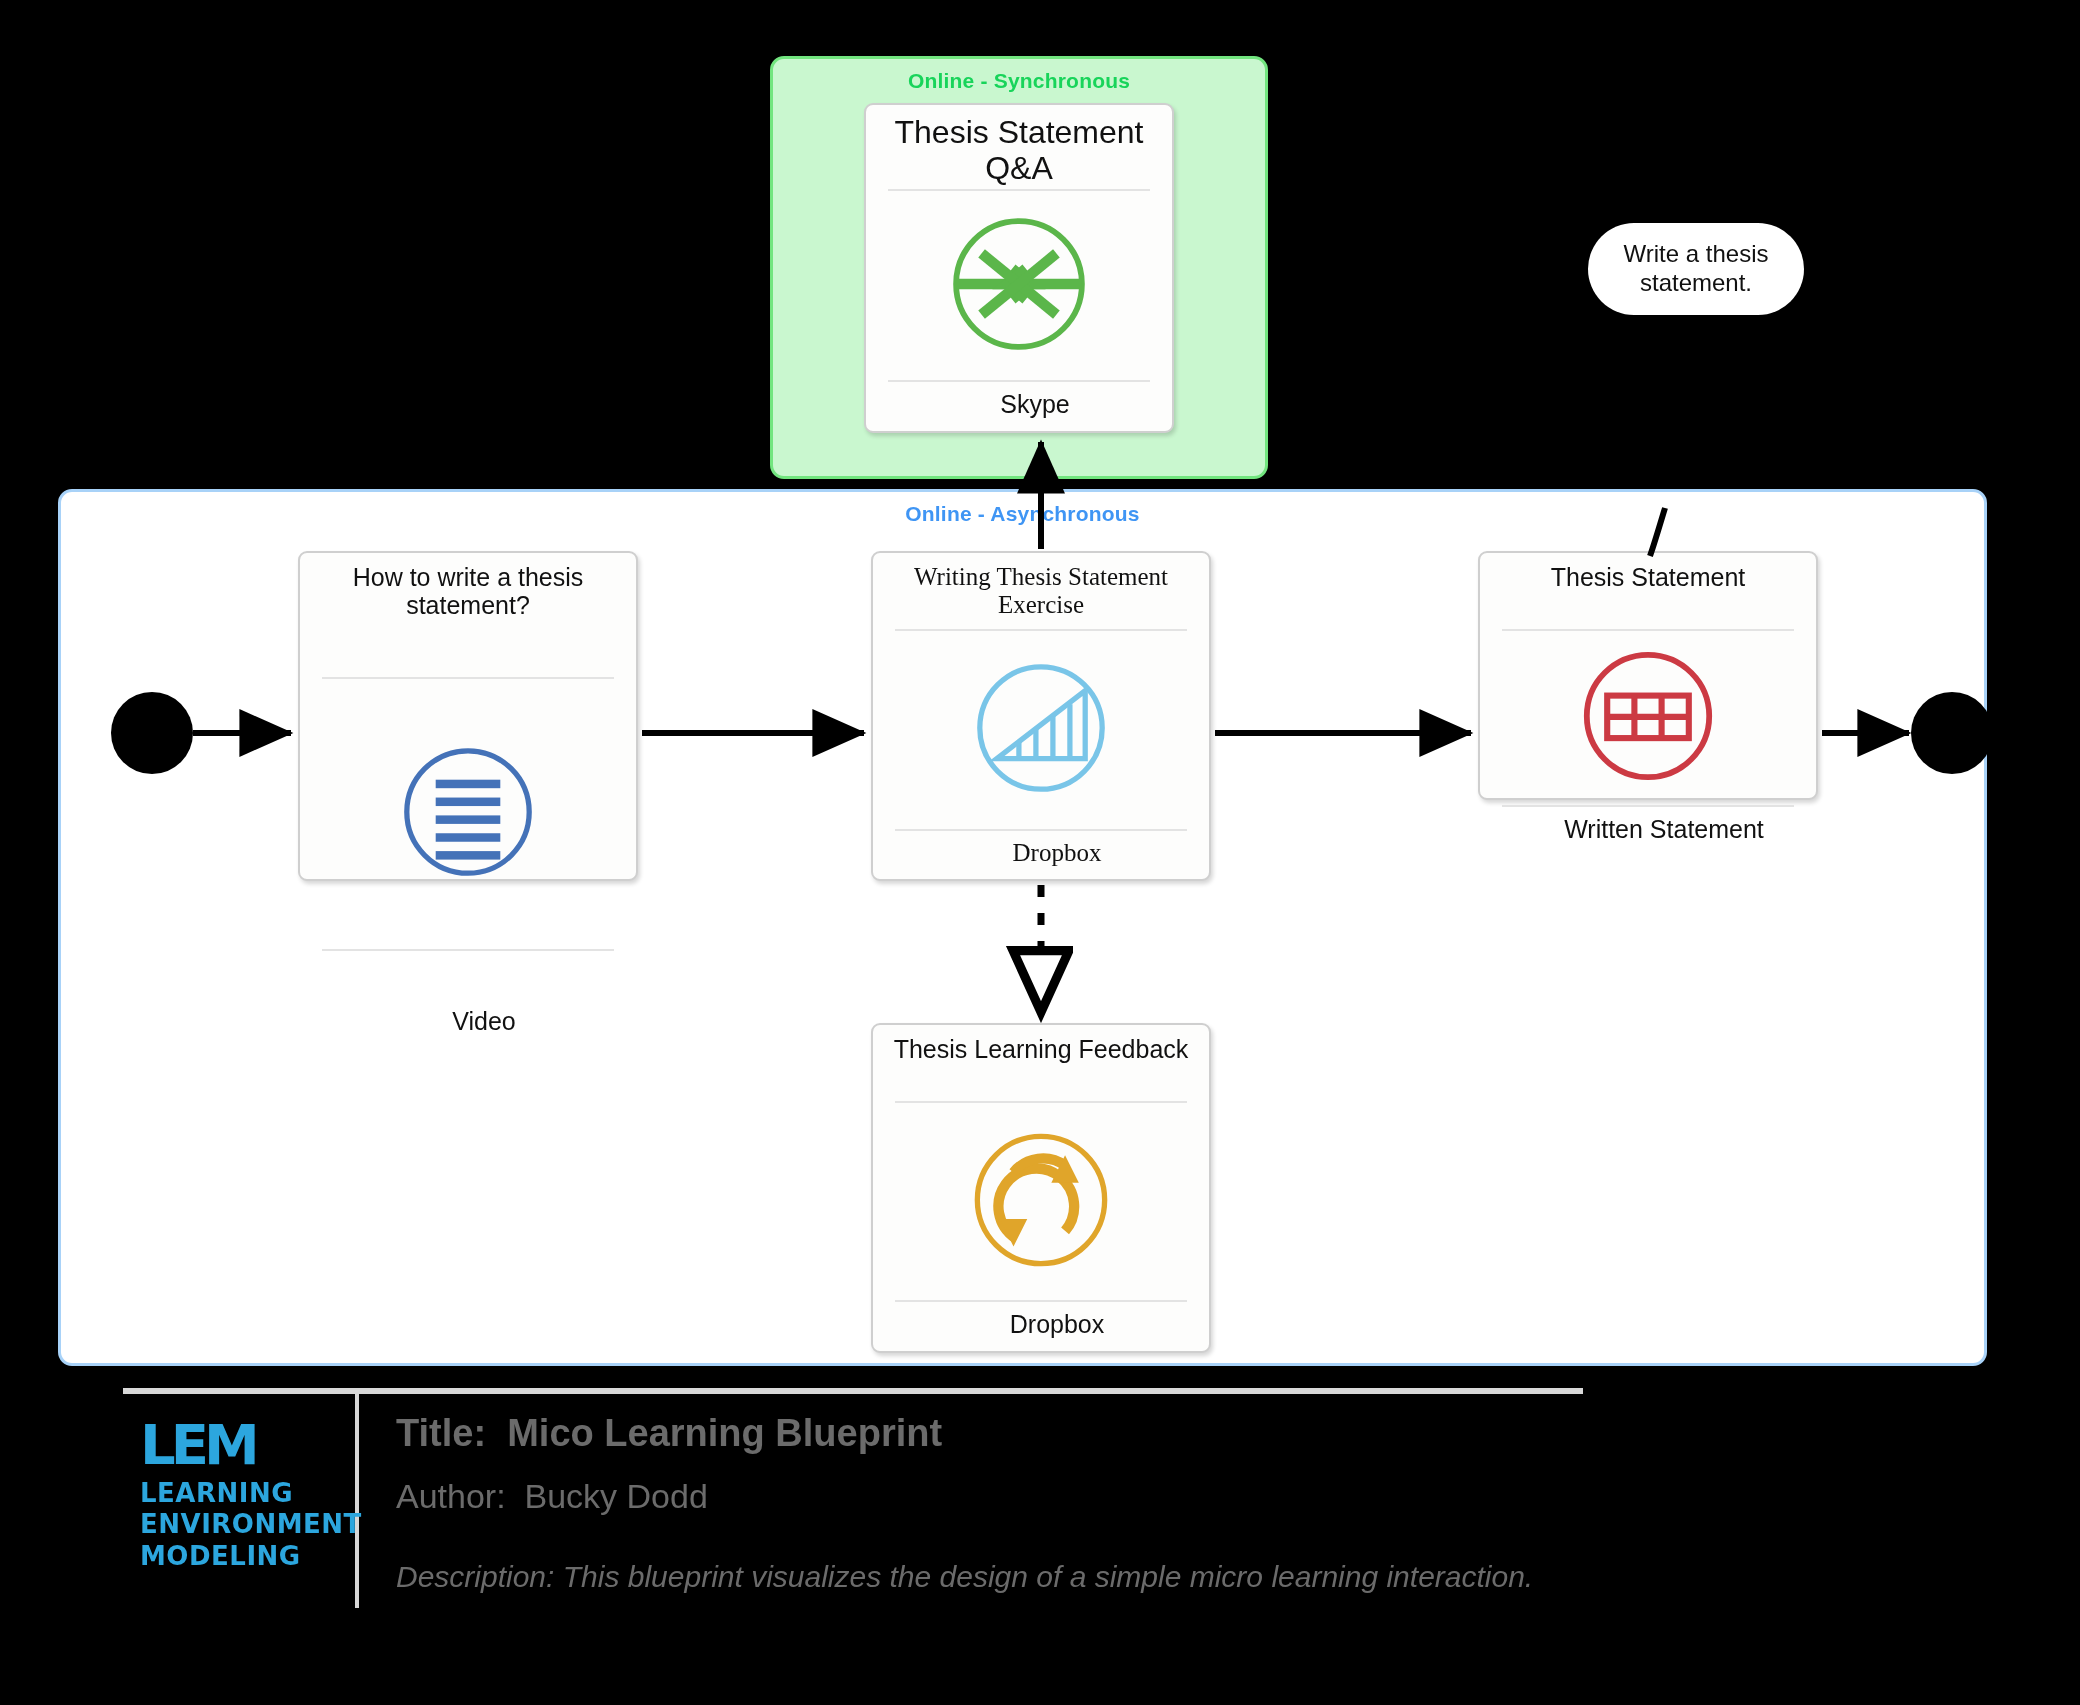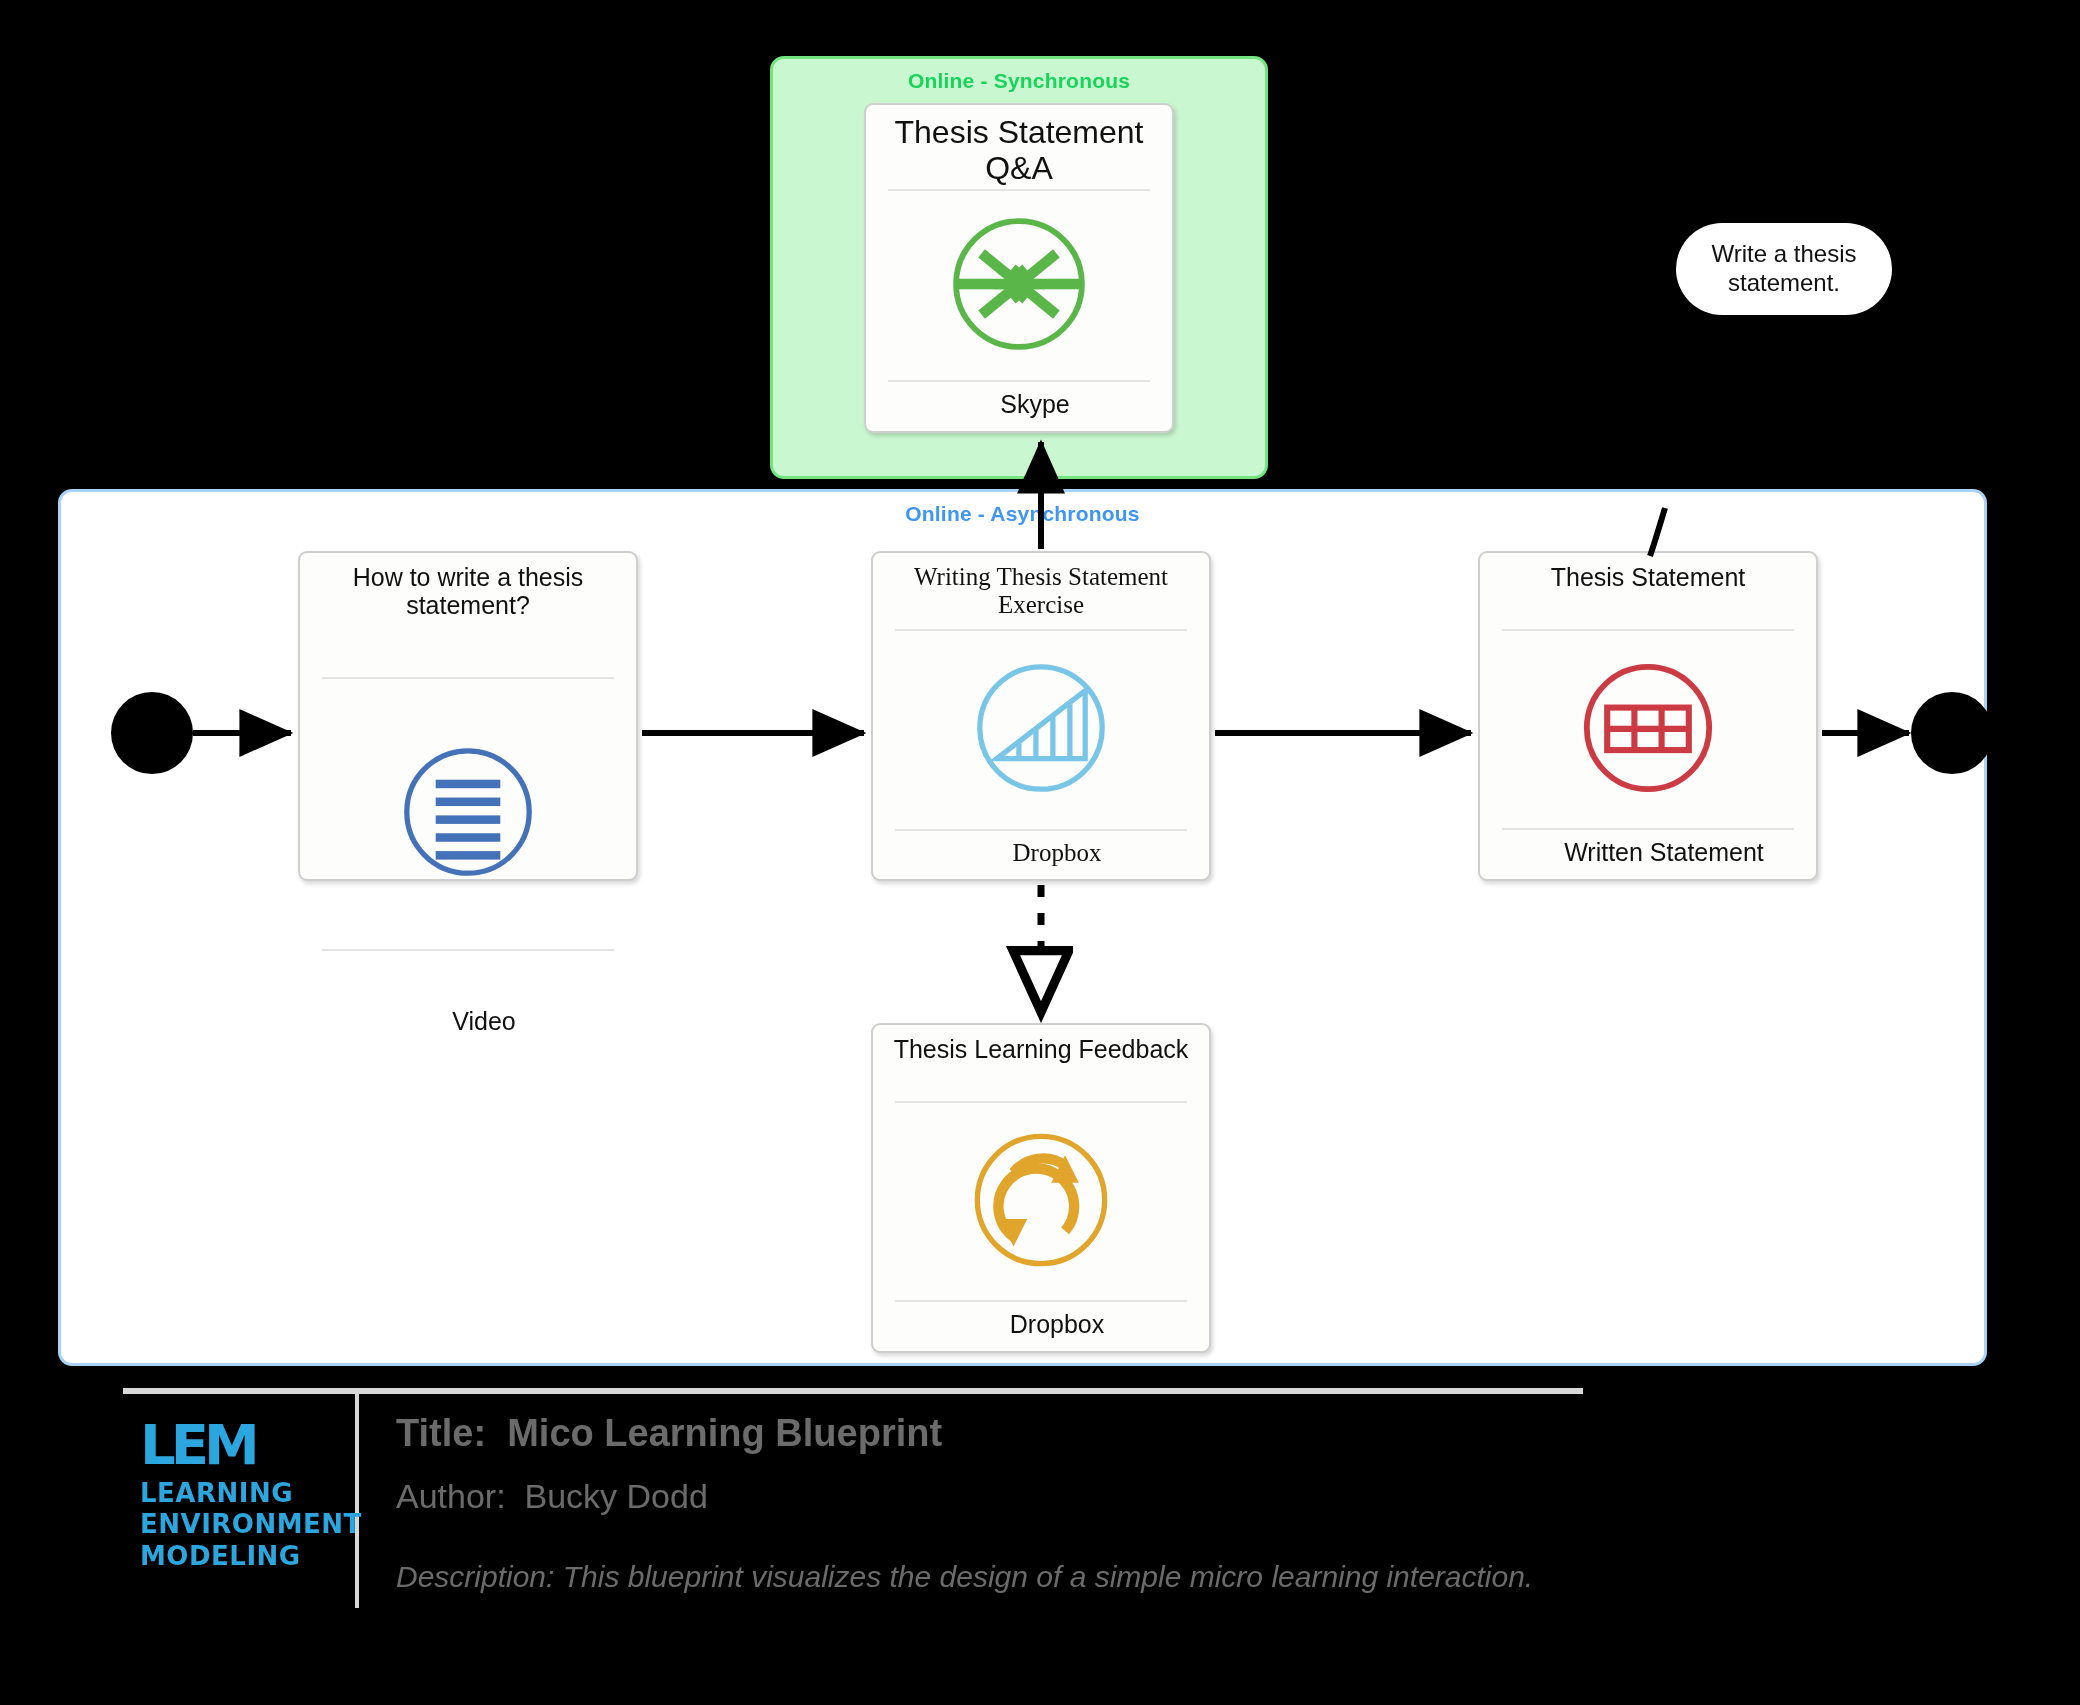--- a/index.html
+++ b/index.html
@@ -29,28 +29,28 @@
   .card-title{font-size:25px;color:#111;text-align:center;line-height:1.12;
               padding:10px 14px 0 14px;min-height:62px;
               display:flex;align-items:flex-start;justify-content:center;}
   .card-rule{height:0;border-top:2px solid #e3e3e3;margin:4px 22px 0 22px;}
   .card-icon{flex:1 1 auto;display:flex;align-items:center;justify-content:center;}
   .card-foot{font-size:25px;color:#111;text-align:center;padding:8px 10px 12px 10px;margin-left:32px;}
 
   #card-skype {left:864px;top:103px;width:310px;height:330px;}
   #card-video {left:298px;top:551px;width:340px;height:330px;gap:48px;}
   #card-exercise{left:871px;top:551px;width:340px;height:330px;font-family:Liberation Serif, serif;}
-  #card-statement{left:1478px;top:551px;width:340px;height:330px;}
+  #card-statement{left:1478px;top:551px;width:340px;height:249px;}
   #card-feedback{left:871px;top:1023px;width:340px;height:330px;}
 
   #card-skype .card-title{min-height:40px;font-size:32px;}
   #card-skype .card-rule{margin-top:2px;}
 
   
-  #callout{position:absolute;left:1676px;top:223px;width:216px;height:92px;
+  #callout{position:absolute;left:1588px;top:223px;width:216px;height:92px;
            background:#fff;border-radius:46px;display:flex;align-items:center;
            justify-content:center;text-align:center;font-size:24px;color:#111;
            line-height:1.2;padding:0 14px;box-sizing:border-box;}
 
   
   .node{position:absolute;background:#000;border-radius:50%;}
   #node-start{left:111px;top:692px;width:82px;height:82px;}
   #node-end{left:1911px;top:692px;width:82px;height:82px;}
 
   

